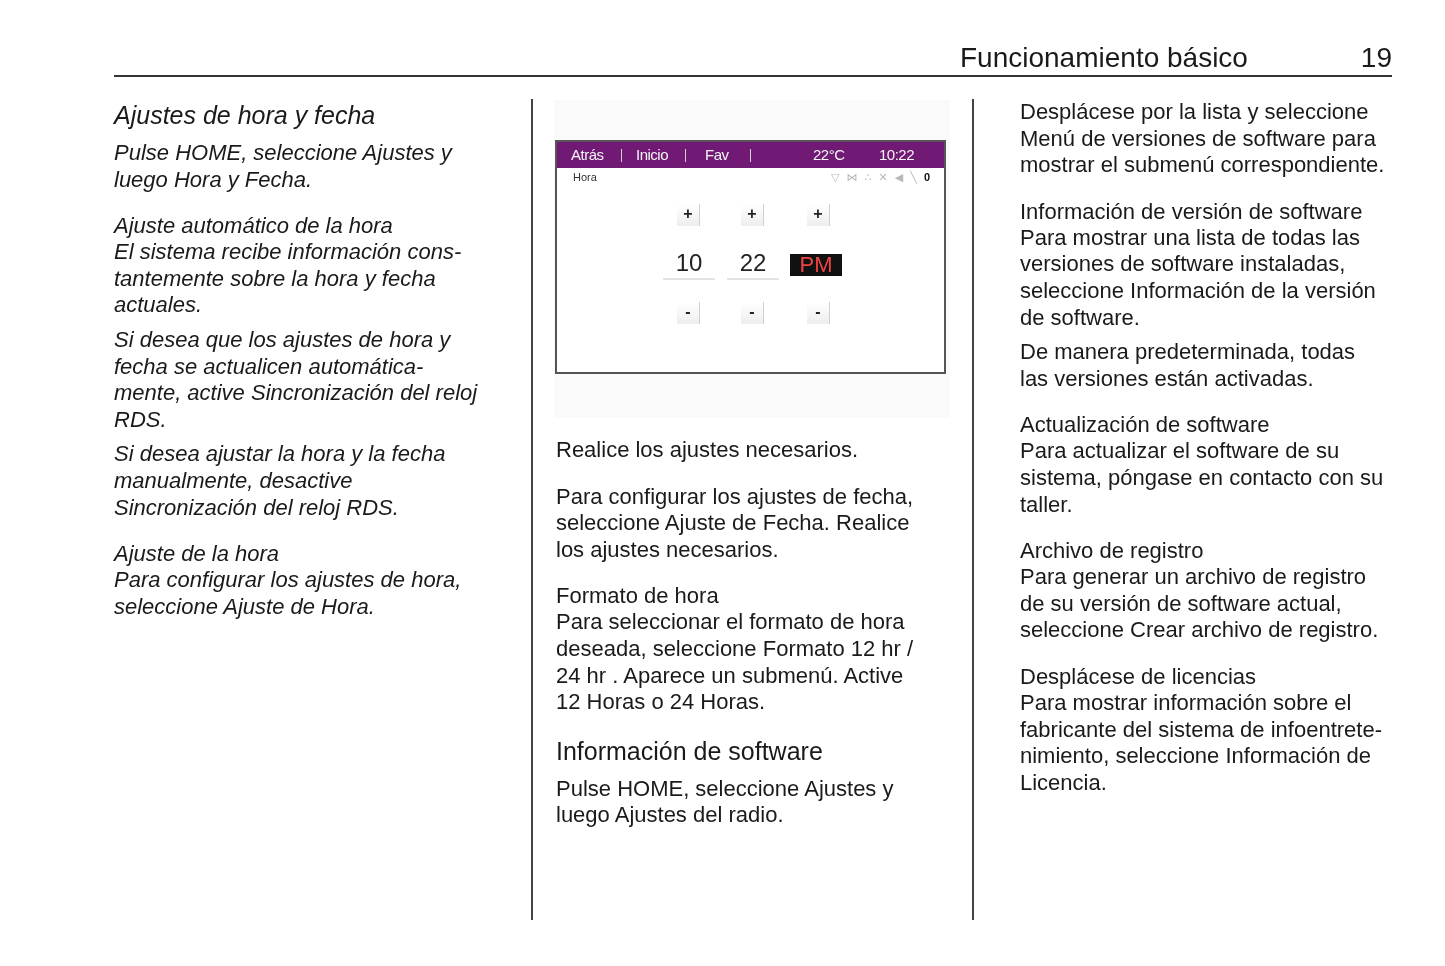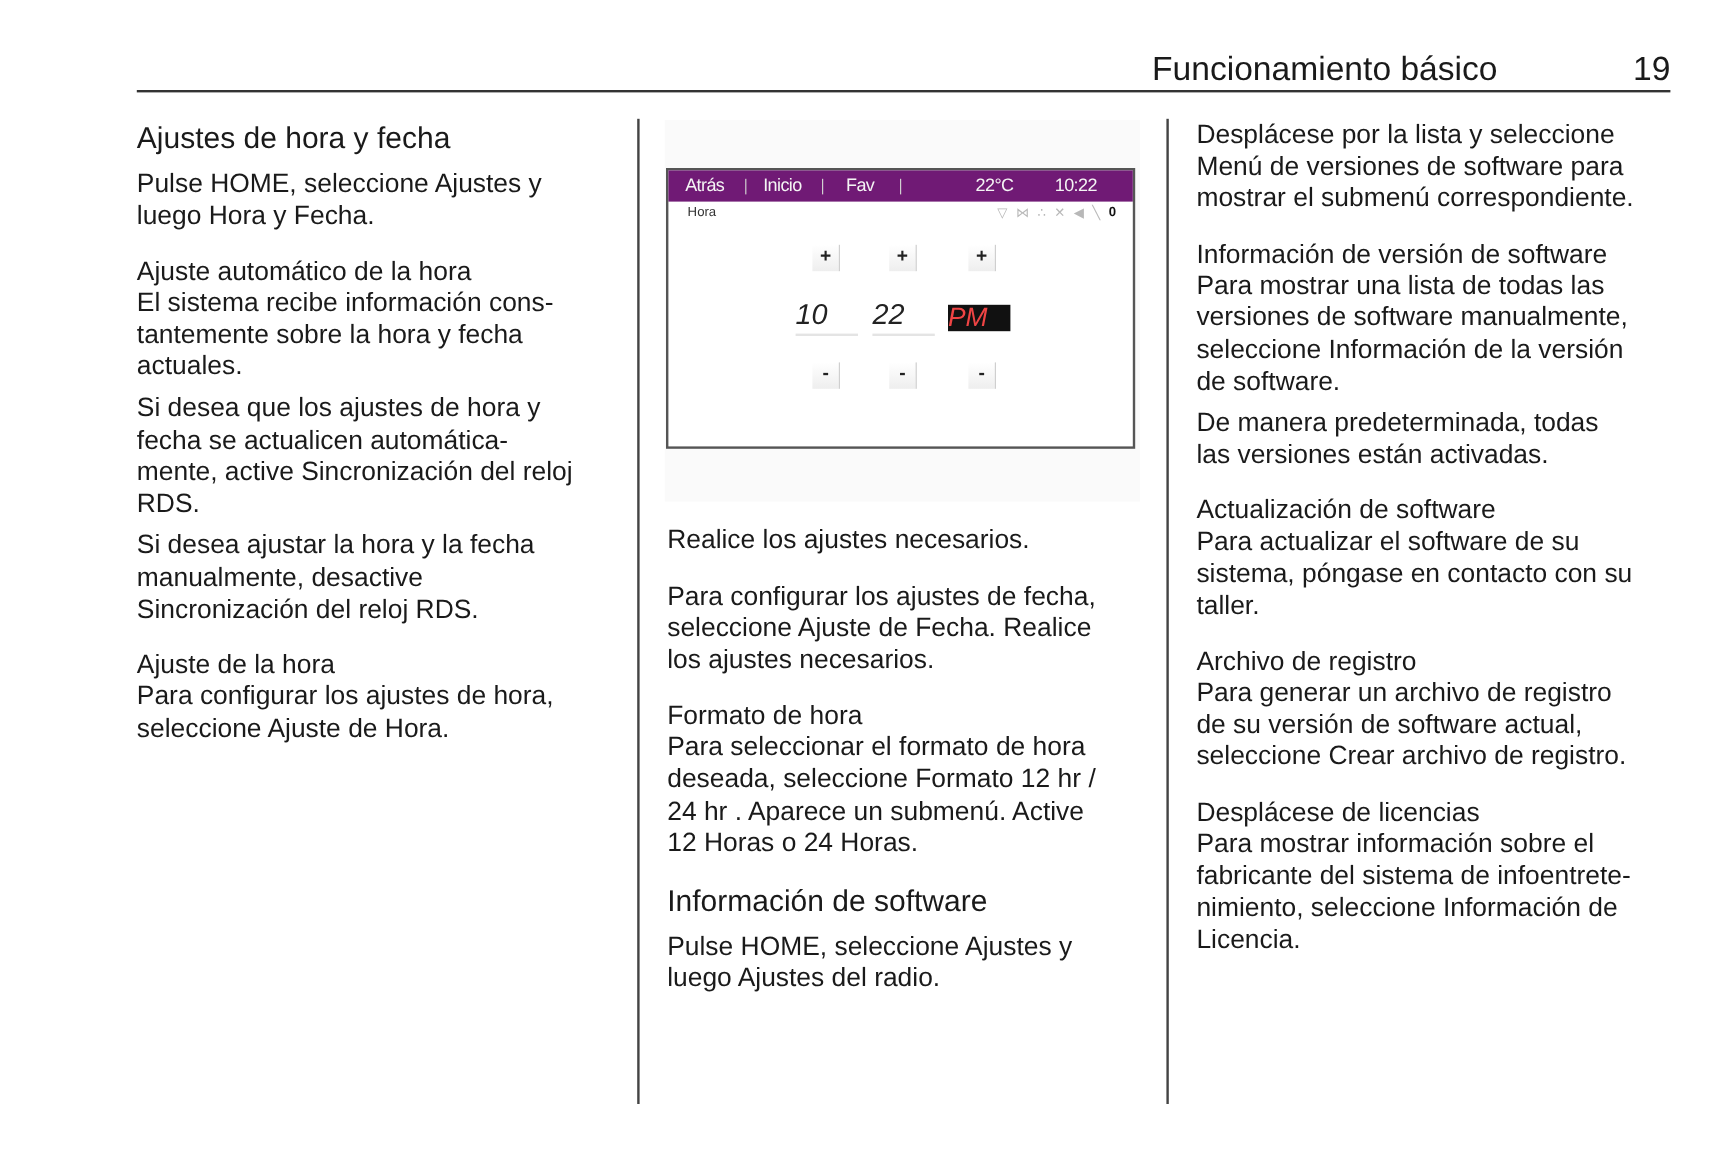--- a/index.html
+++ b/index.html
@@ -16,23 +16,23 @@
       text-align: right; font-size: 28px; line-height: 36px;
     }
     .header-rule {
       position: absolute; top: 75px; left: 114px; width: 1278px; height: 2px;
       background: #333333;
     }
     .col-divider {
       position: absolute; width: 2px; background: #444444;
     }
     .column { position: absolute; }
-    .col1 { left: 114px; top: 99px; width: 400px; }
+    .col1 { left: 114px; top: 99px; width: 400px; font-style: italic; }
     .col2 { left: 556px; top: 437px; width: 400px; }
-    .col3 { left: 997px; top: 99px; width: 400px; }
+    .col3 { left: 1020px; top: 99px; width: 400px; }
 
     h2.section {
       margin: 0; font-weight: normal; font-size: 25px; line-height: 33px;
     }
     h3.subhead {
       margin: 0; font-weight: normal; font-size: 22px; line-height: 27px;
     }
     p.body {
       margin: 0; font-size: 22px; line-height: 26.6px;
     }
@@ -64,24 +64,23 @@
       display: flex; gap: 7px; align-items: center; font-size: 11px; color: #b8b8b8;
     }
     .status-icons .dark { color: #111; font-weight: bold; }
     .spin-btn {
       position: absolute; width: 22px; height: 22px; font-size: 16px; font-weight: bold;
       color: #222; text-align: center; line-height: 20px;
       background: linear-gradient(180deg, #ffffff 0%, #eeeeee 100%);
       border-right: 1px solid #cfcfcf;
     }
     .spin-value {
-      position: absolute; width: 52px; height: 30px; 
+      position: absolute; width: 52px; height: 30px; text-align: center;
       font-size: 24px; line-height: 30px; color: #222;
       border-bottom: 2px solid #e4e4e4;
-      font-style: italic;
     }
     .spin-value.selected {
       background: #111111; color: #ef4444; width: 52px; height: 22px; top: 112px !important;
       line-height: 22px; font-size: 22px; border-bottom: none;
     }
   </style>
 </head>
 <body>
 
 <div class="header-title">Funcionamiento básico</div>
@@ -172,21 +171,21 @@
   </p>
 </div>
 
 <div class="column col3">
   <p class="body">
     <span>Desplácese por la lista y seleccione</span><br><span>Menú de versiones de software para</span><br><span>mostrar el submenú correspondiente.</span>
   </p>
   <div class="gap-m"></div>
   <h3 class="subhead">Información de versión de software</h3>
   <p class="body">
-    <span>Para mostrar una lista de todas las</span><br><span>versiones de software manualmente,</span><br><span>seleccione Información de la versión</span><br><span>de software.</span>
+    <span>Para mostrar una lista de todas las</span><br><span>versiones de software instaladas,</span><br><span>seleccione Información de la versión</span><br><span>de software.</span>
   </p>
   <div class="gap-s"></div>
   <p class="body">
     <span>De manera predeterminada, todas</span><br><span>las versiones están activadas.</span>
   </p>
   <div class="gap-m"></div>
   <h3 class="subhead">Actualización de software</h3>
   <p class="body">
     <span>Para actualizar el software de su</span><br><span>sistema, póngase en contacto con su</span><br><span>taller.</span>
   </p>

